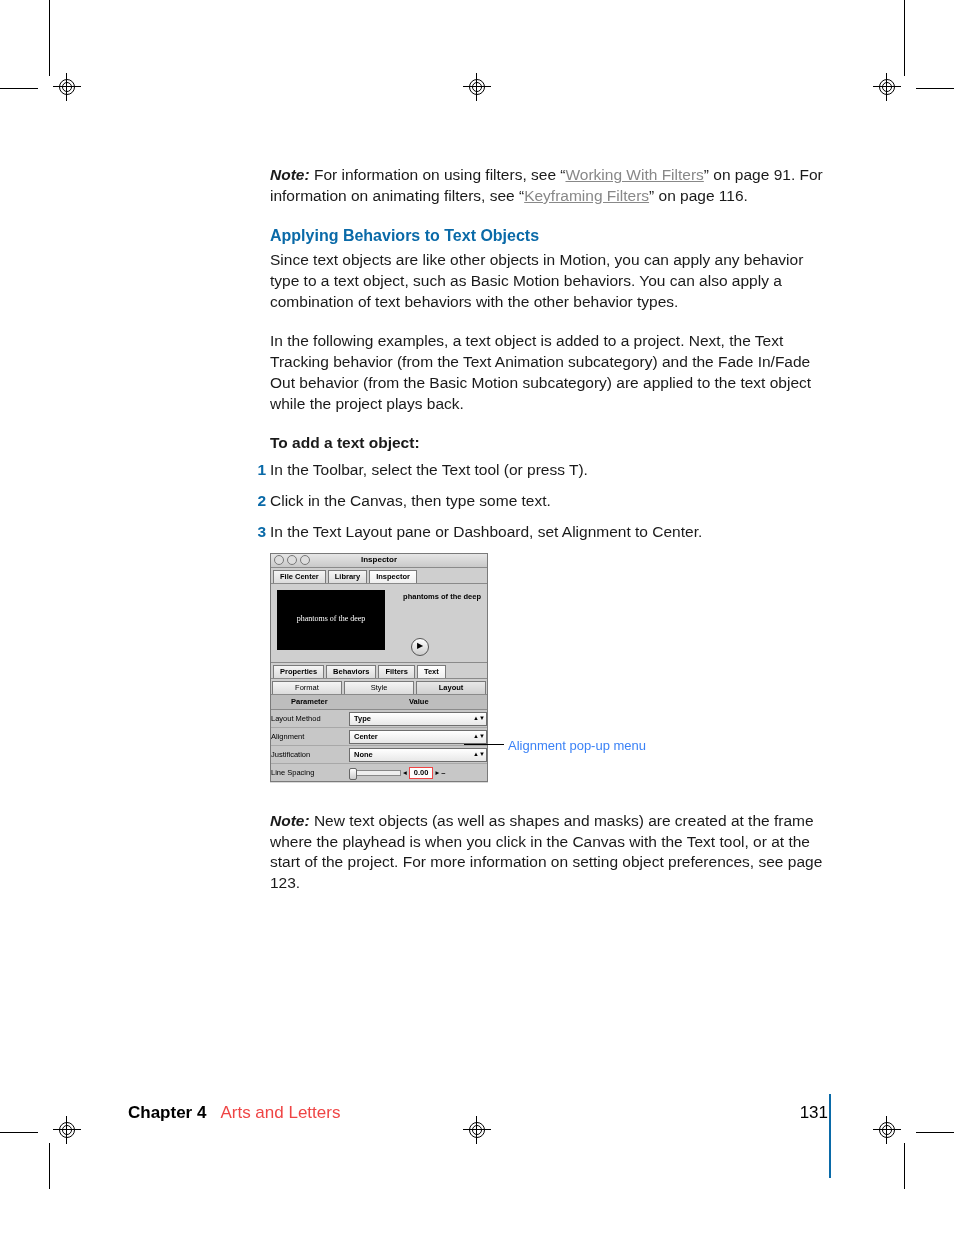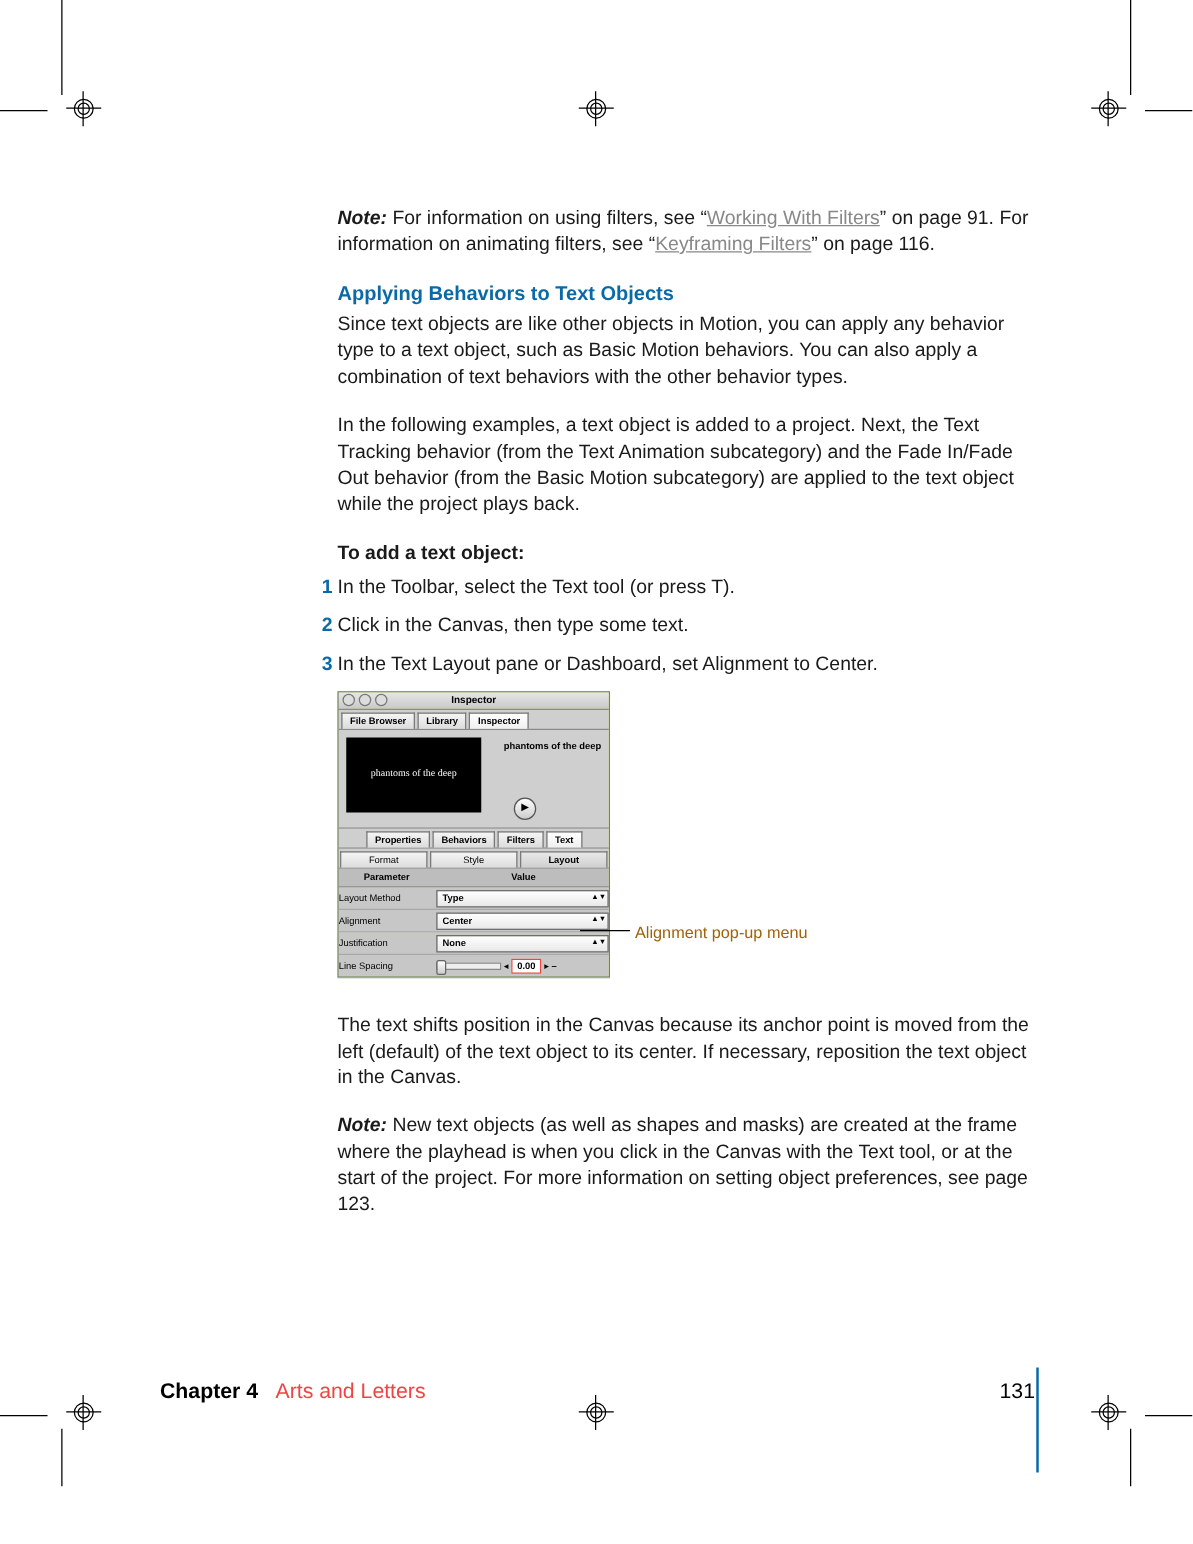--- a/index.html
+++ b/index.html
@@ -174,21 +174,21 @@
     left:194px;
     width:40px;
     height:1px;
     background:#000;
   }
   .callout-text {
     position:absolute;
     top:184px;
     left:238px;
     font-size:13px;
-    color:#a16207;
+    color:#3b82f6;
     white-space:nowrap;
     font-family: "Myriad Pro", "Segoe UI", Arial, sans-serif;
   }
 
   
   .footer {
     position:absolute;
     left:128px;
     width:700px;
     top:1103px;
@@ -296,32 +296,32 @@
 
     <div class="shot-wrap">
       <div class="shot">
         <div class="titlebar">
           <div class="tbtn"></div>
           <div class="tbtn"></div>
           <div class="tbtn"></div>
           <div class="tcenter">Inspector</div>
         </div>
         <div class="toptabs">
-          <div class="tab">File Browser</div>
+          <div class="tab">File Center</div>
           <div class="tab">Library</div>
           <div class="tab sel">Inspector</div>
         </div>
         <div class="preview">
           <div class="thumb">phantoms of the deep</div>
           <div class="side">
             <div class="lbl">phantoms of the deep</div>
             <div class="play">▶</div>
           </div>
         </div>
-        <div class="toptabs" style="padding-bottom:0;padding-left:20px;">
+        <div class="toptabs" style="padding-bottom:0;">
           <div class="tab">Properties</div>
           <div class="tab">Behaviors</div>
           <div class="tab">Filters</div>
           <div class="tab sel">Text</div>
         </div>
         <div class="subtabs">
           <div class="tab">Format</div>
           <div class="tab">Style</div>
           <div class="tab sel">Layout</div>
         </div>
@@ -368,21 +368,20 @@
               <span>▸</span>
               <span style="font-weight:700;">–</span>
             </div>
           </div>
         </div>
       </div>
       <div class="callout-line"></div>
       <div class="callout-text">Alignment pop-up menu</div>
     </div>
 
-    <p class="para">The text shifts position in the Canvas because its anchor point is moved from the left (default) of the text object to its center. If necessary, reposition the text object in the Canvas.</p>
 
     <p class="para">
       <span class="note-label">Note:</span><span>  New text objects (as well as shapes and masks) are created at the frame where the playhead is when you click in the Canvas with the Text tool, or at the start of the project. For more information on setting object preferences, see page 123.</span>
     </p>
 
   </div>
 
   <div class="footer">
     <span class="chap">Chapter 4</span>
     <span class="title">Arts and Letters</span>

